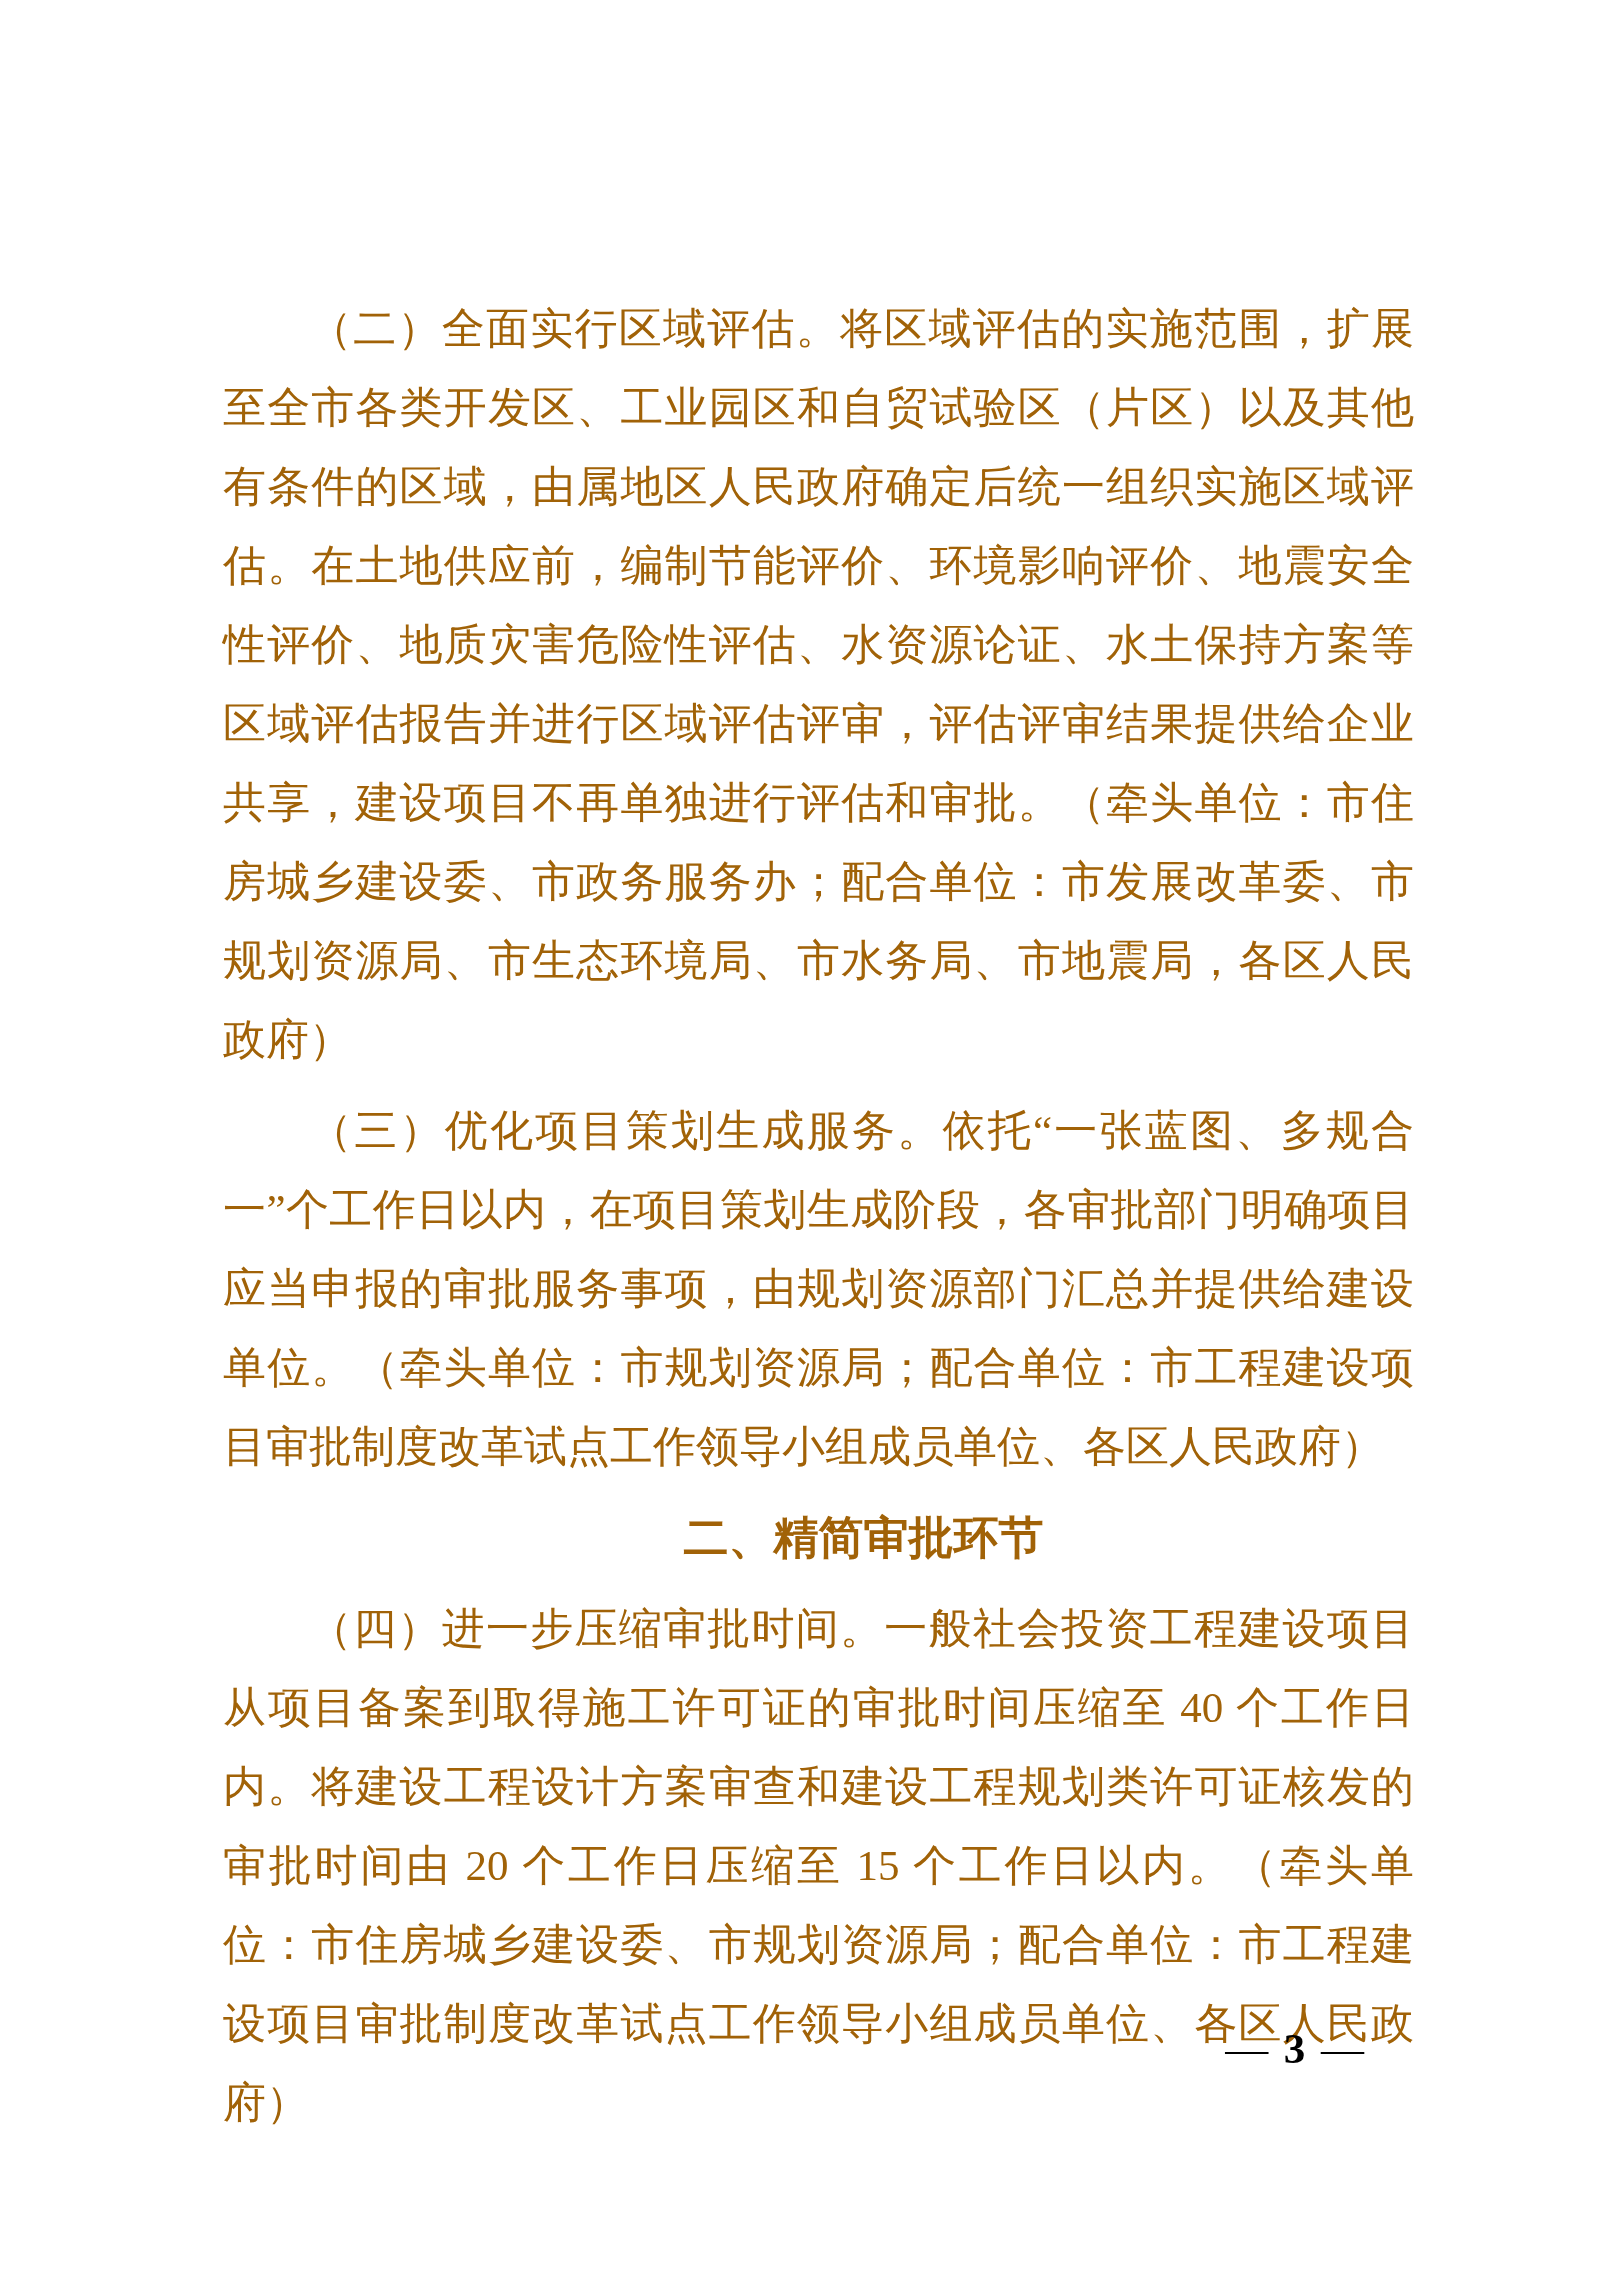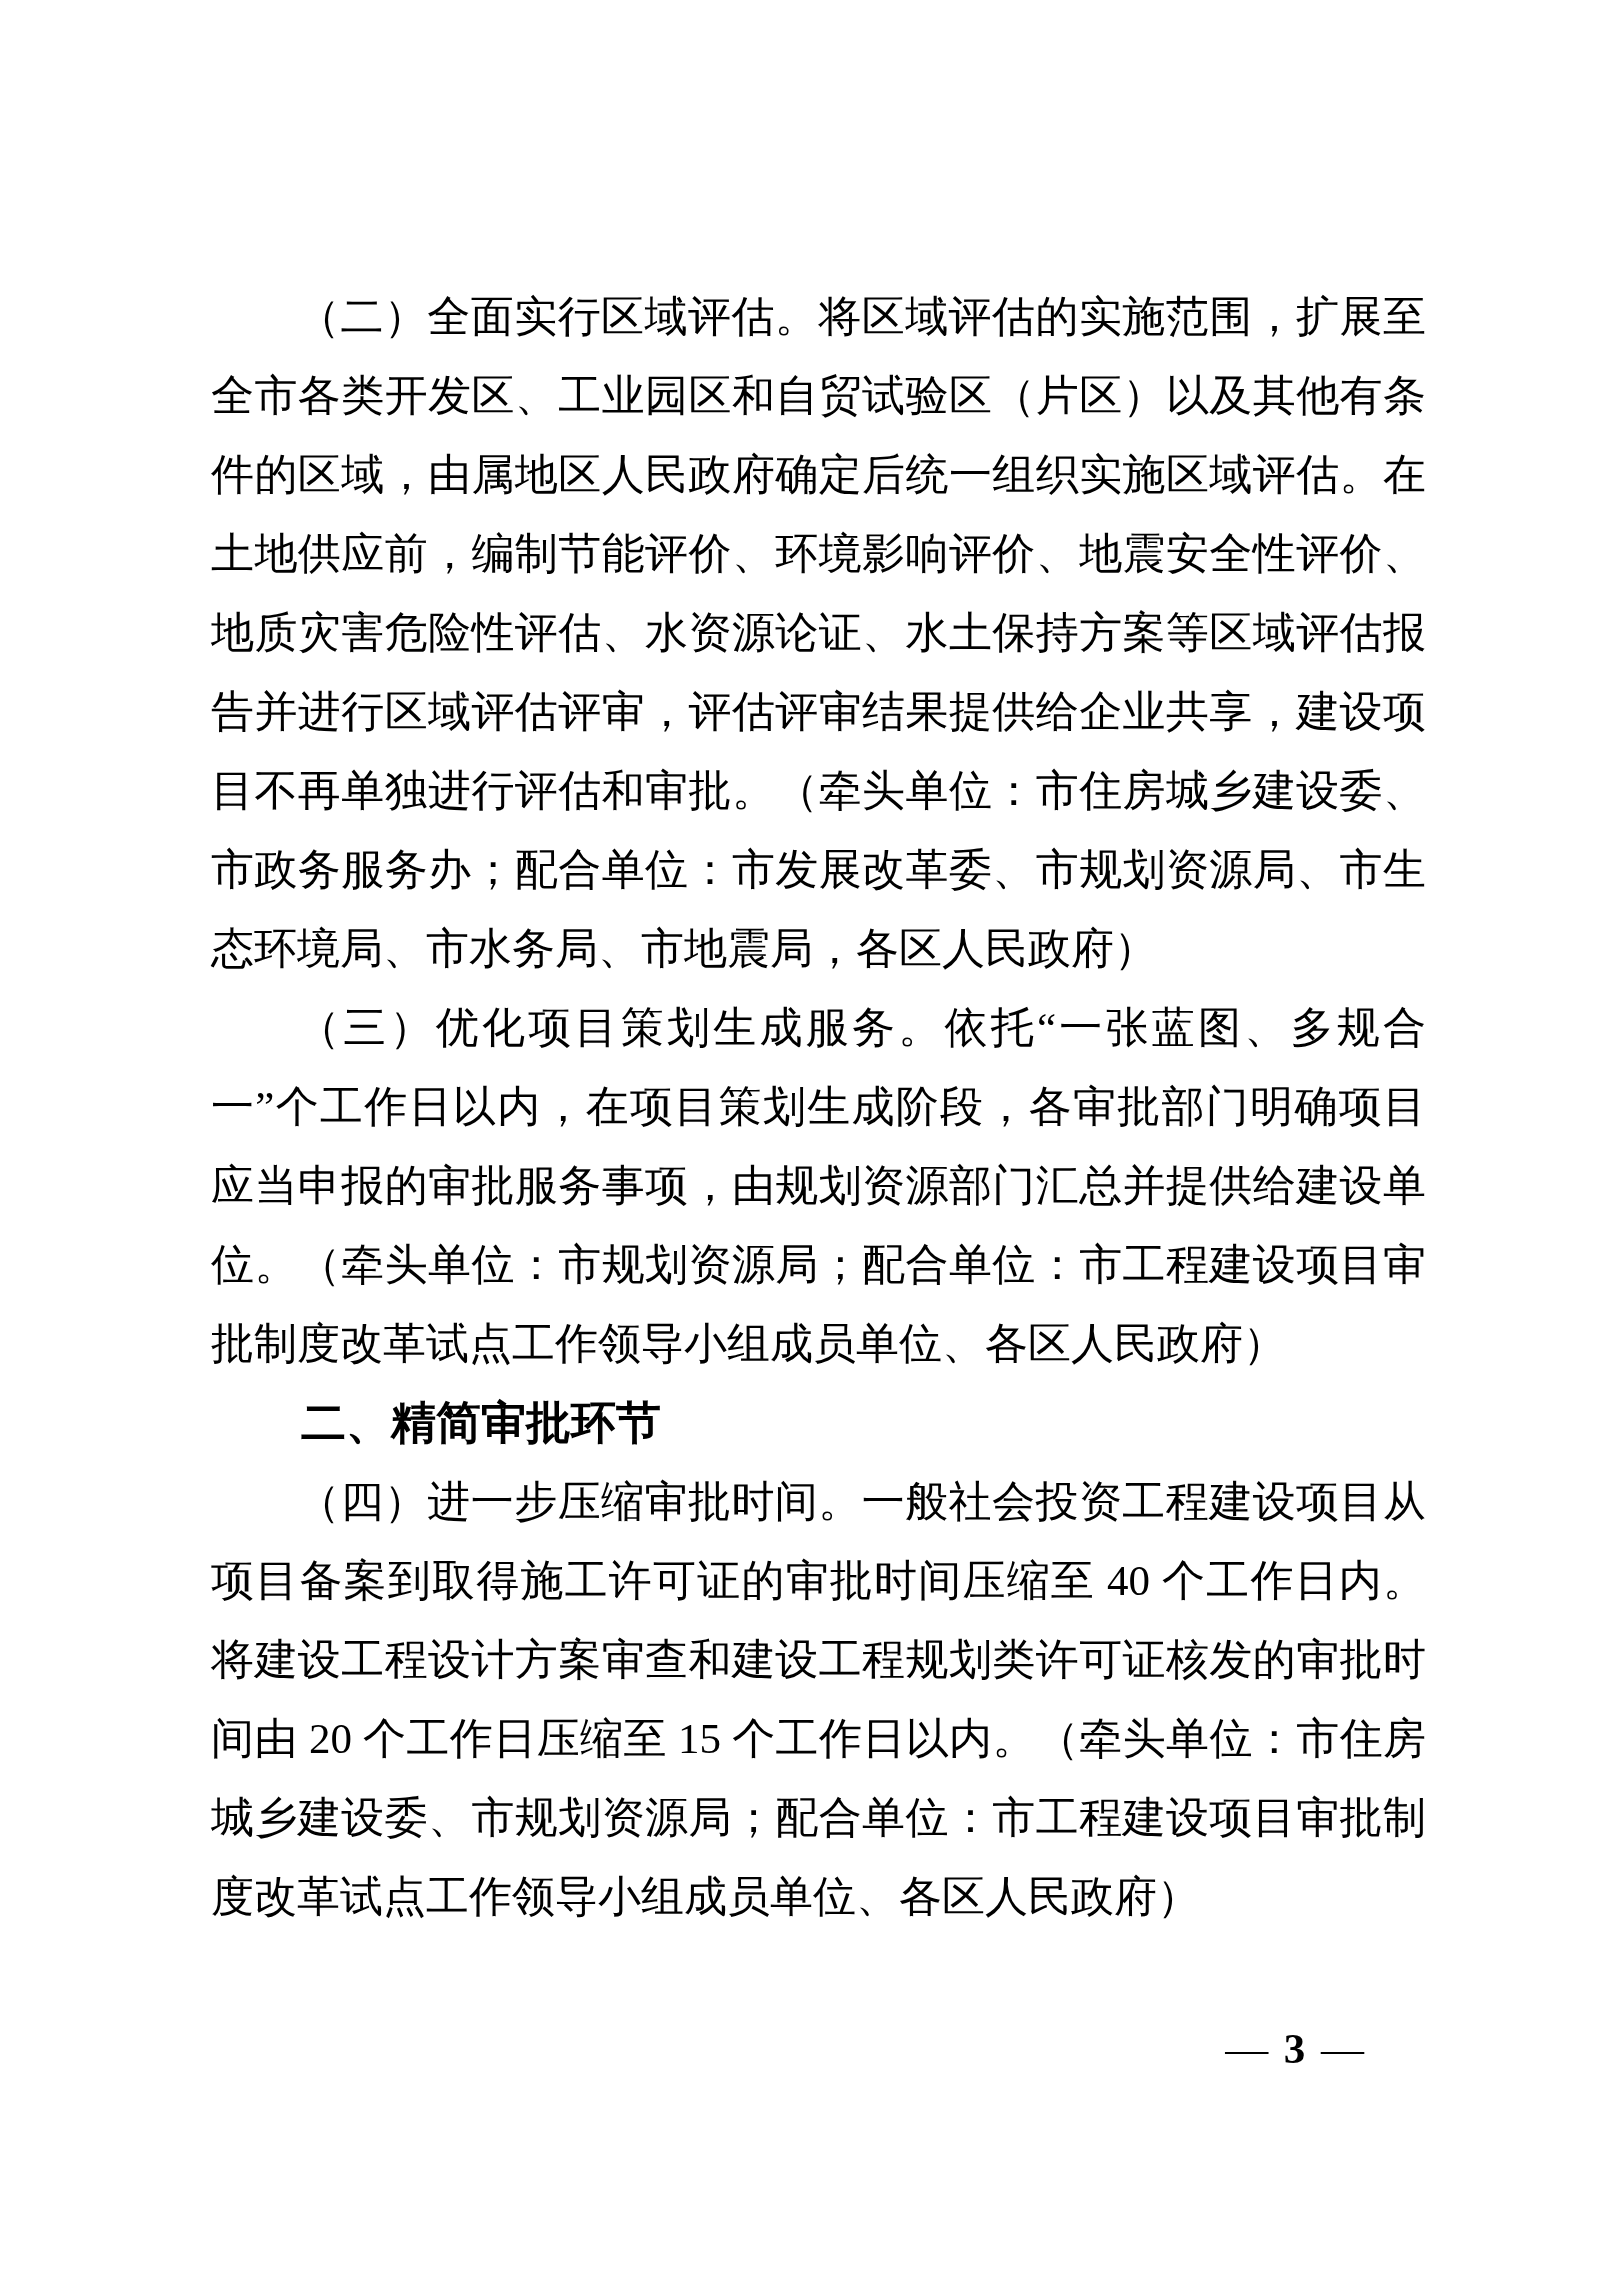--- a/index.html
+++ b/index.html
@@ -16,37 +16,37 @@
     overflow: hidden;
     color: #000000;
   }
   .doc-body {
     position: absolute;
     left: 211px;
     top: 277px;
     width: 1215px;
   }
   .doc-body p {
-    margin: 0;
+    margin: 12px;
     padding: 0;
     font-family: "Liberation Serif", "DejaVu Serif", serif;
     font-size: 43px;
     line-height: 79px;
     text-align: justify;
     text-justify: inter-character;
     text-indent: 2em;
-    color: #000000;
+    color: #a16207;
     letter-spacing: 0;
     word-break: break-all;
   }
   .doc-body p.heading {
     font-family: "Liberation Sans", "DejaVu Sans", sans-serif;
     font-weight: 700;
     font-size: 45px;
-    text-align: left;
+    text-align: center;
   }
   .run { font: inherit; }
   .run.bold-num {
     font-family: "Liberation Serif", "DejaVu Serif", serif;
     font-weight: 400;
   }
   .page-footer {
     position: absolute;
     top: 2021px;
     right: 257px;

